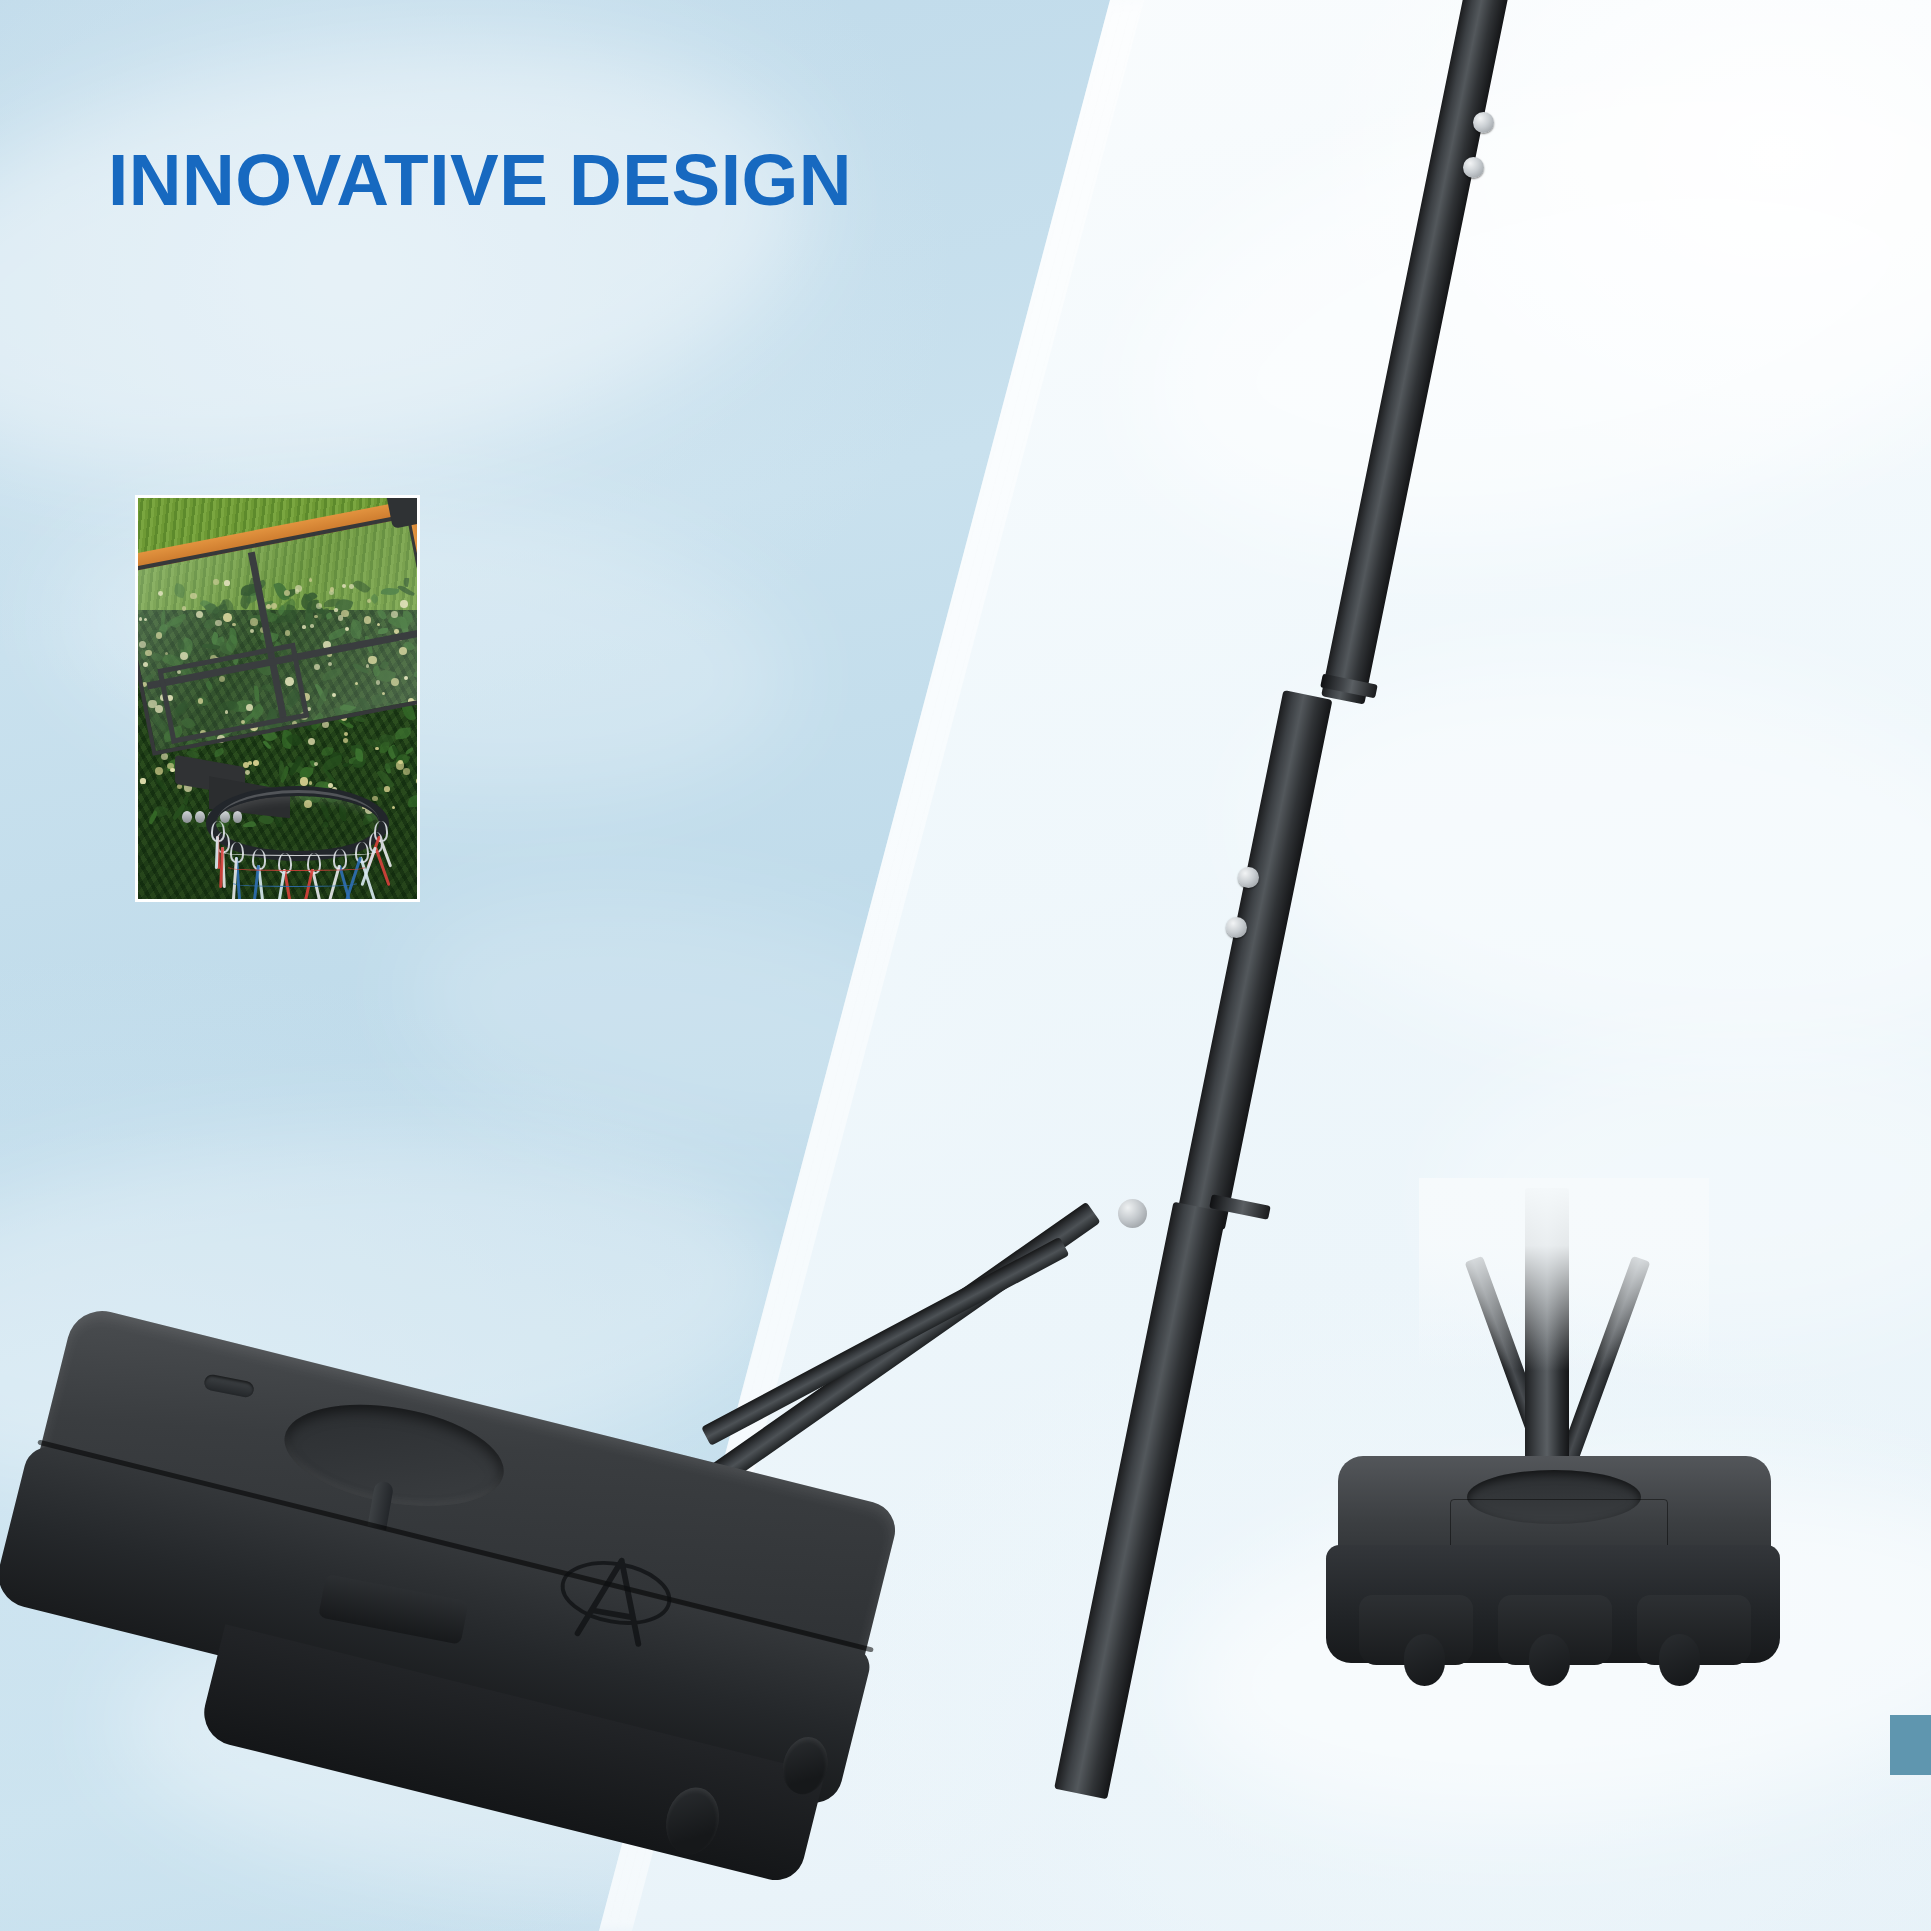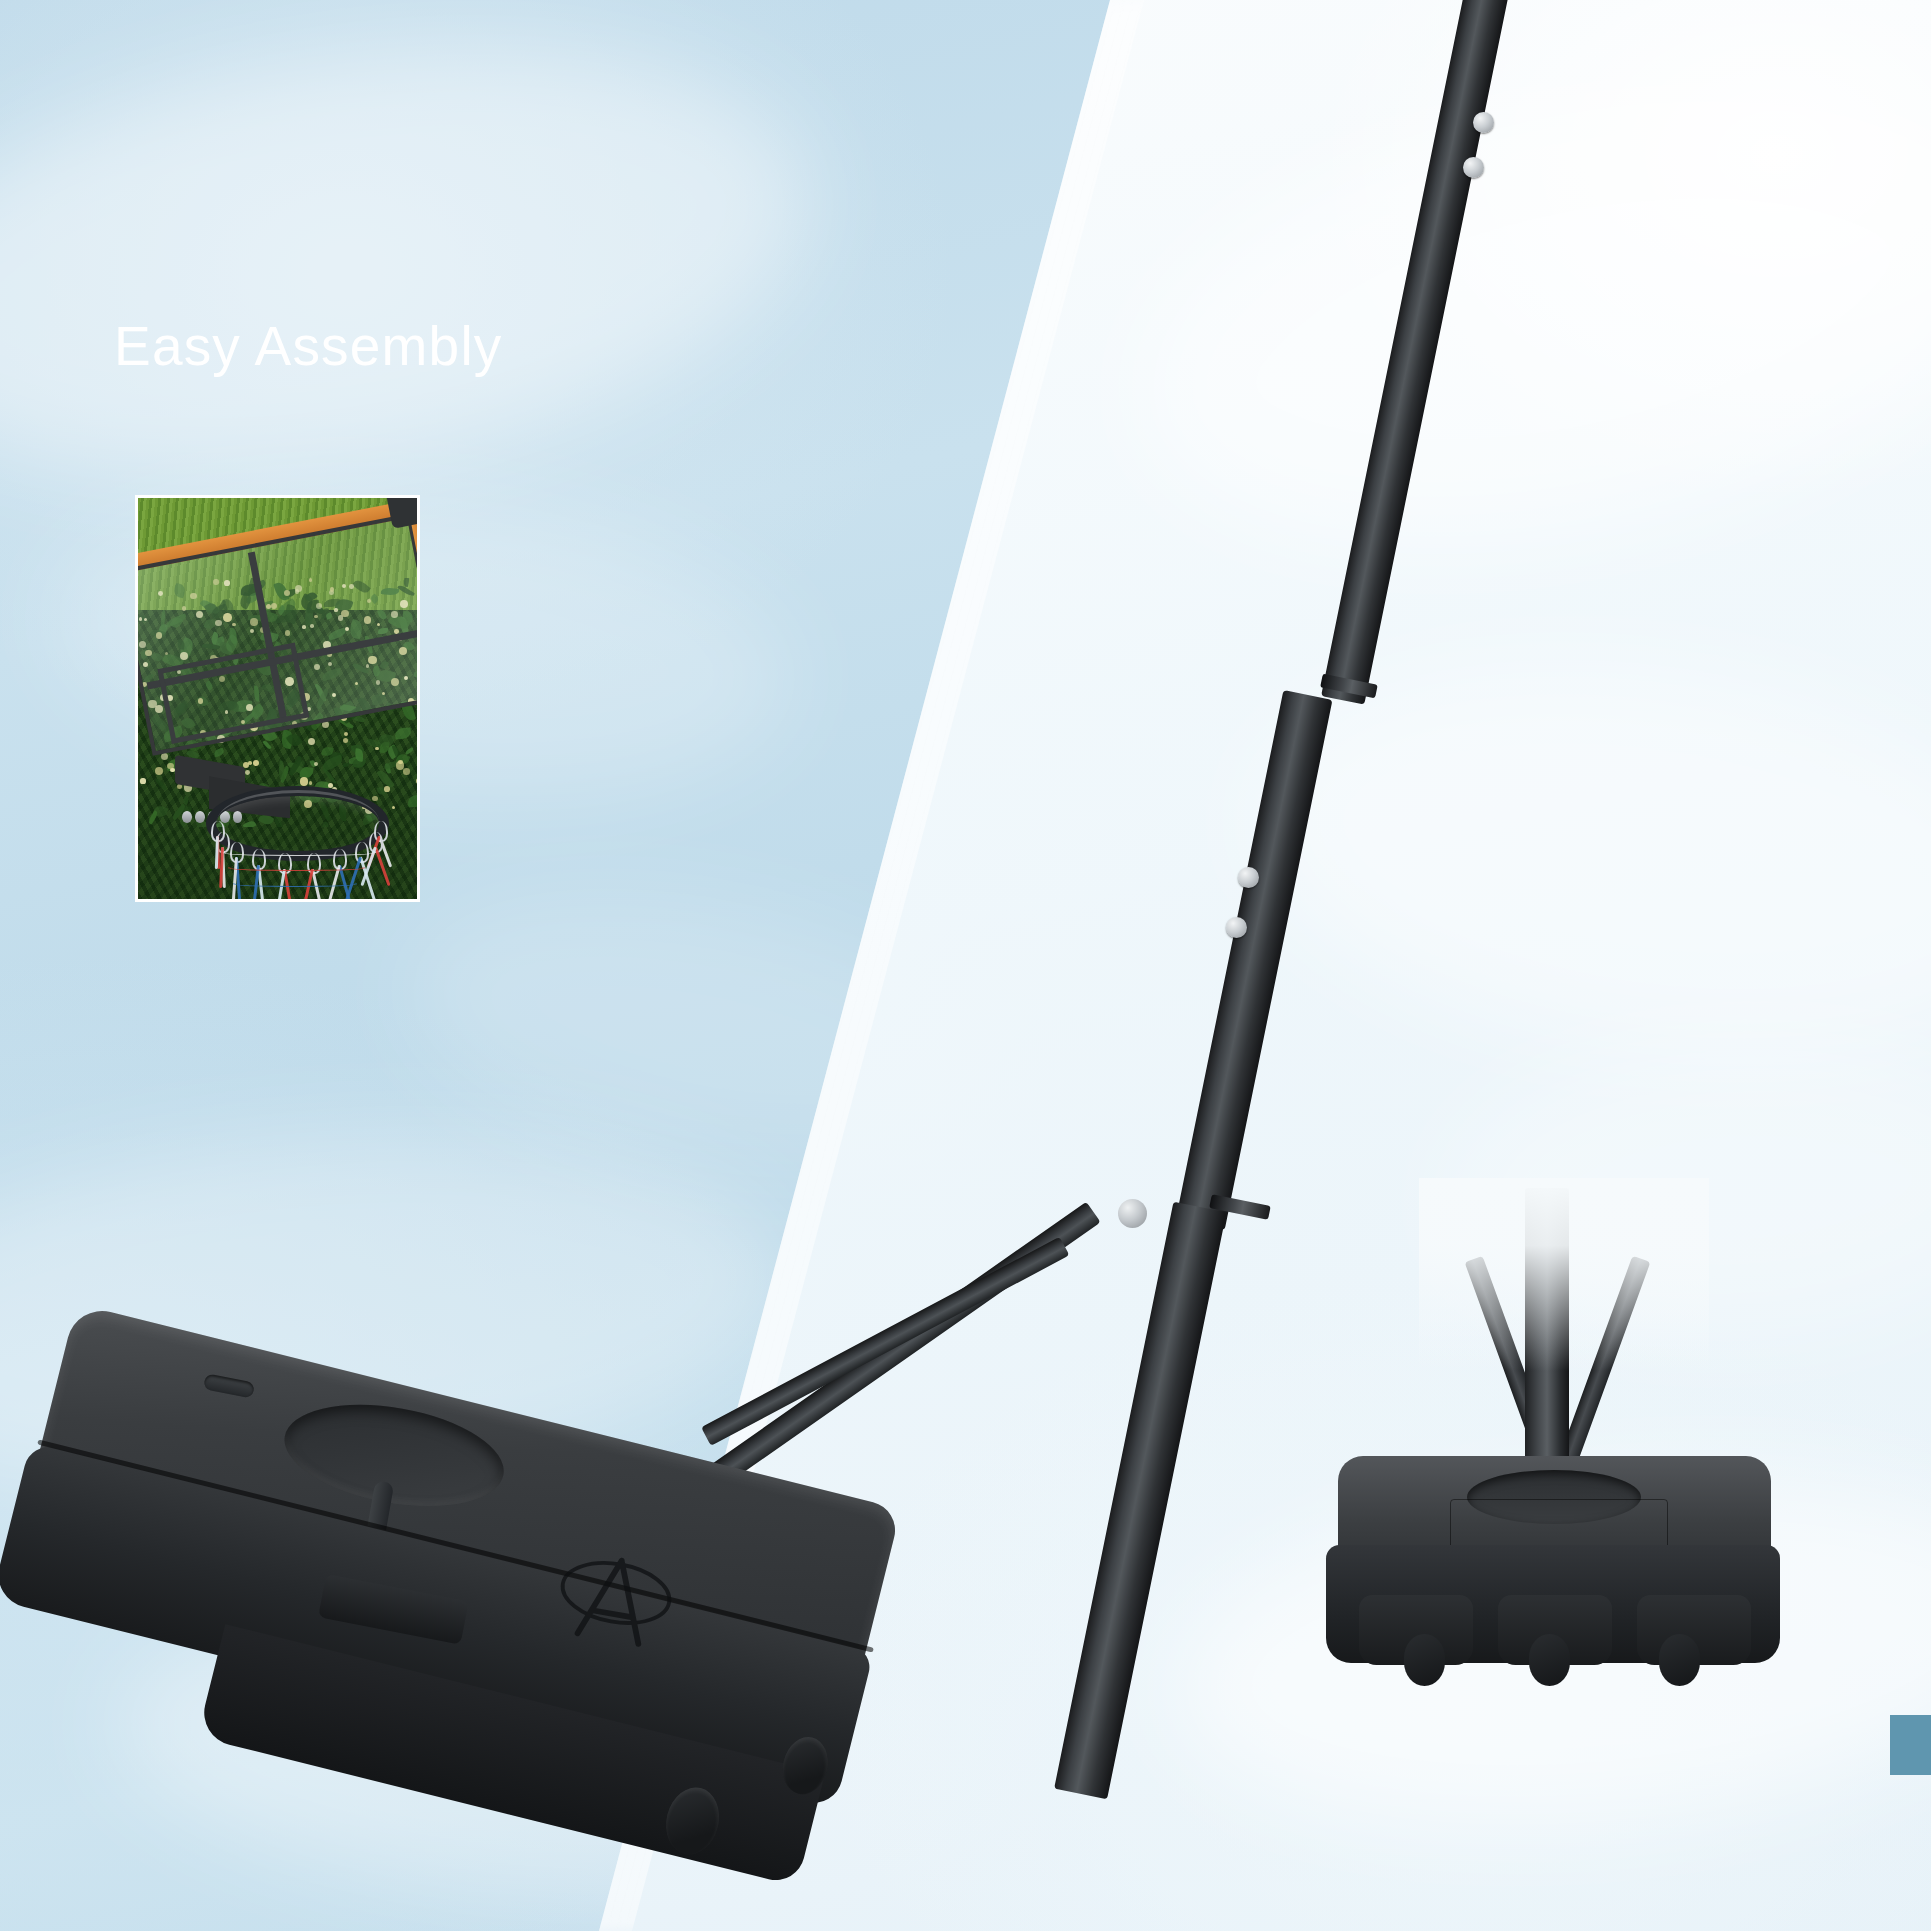--- a/index.html
+++ b/index.html
@@ -768,19 +768,19 @@
           <div class="hook" style="left: 44px; top: 64px;"></div>
           <div class="netline" style="left: 49px; top: 79px; height: 33px; background: rgb(216, 65, 60); transform: rotate(-2deg); opacity: 0.9;"></div>
           <div class="netline" style="left: 49px; top: 79px; height: 33px; background: rgb(216, 234, 242); transform: rotate(2deg); opacity: 0.9;"></div>
           <div style="position: absolute; left: 56px; top: 93px; width: 149px; height: 4.8px; border-radius: 50%; border-top: none; border-right: 1.9px solid rgb(232, 234, 236); border-bottom: 1.9px solid rgb(232, 234, 236); border-left: 1.9px solid rgb(232, 234, 236); border-image: initial; opacity: 0.85;"></div>
           <div style="position: absolute; left: 61px; top: 108px; width: 135px; height: 4.8px; border-radius: 50%; border-top: none; border-right: 1.9px solid rgb(216, 65, 60); border-bottom: 1.9px solid rgb(216, 65, 60); border-left: 1.9px solid rgb(216, 65, 60); border-image: initial; opacity: 0.85;"></div>
           <div style="position: absolute; left: 66px; top: 124px; width: 122px; height: 4.8px; border-radius: 50%; border-top: none; border-right: 1.9px solid rgb(47, 111, 181); border-bottom: 1.9px solid rgb(47, 111, 181); border-left: 1.9px solid rgb(47, 111, 181); border-image: initial; opacity: 0.85;"></div>
         </div>
     </div>
   </div>
 
-
-  <div class="subhead">Easy Assembly</div>
+  <div class="headline">INNOVATIVE DESIGN</div>
+
 
 
   <div class="corner-accent"></div>
 </div>
 
 
 </body></html>

